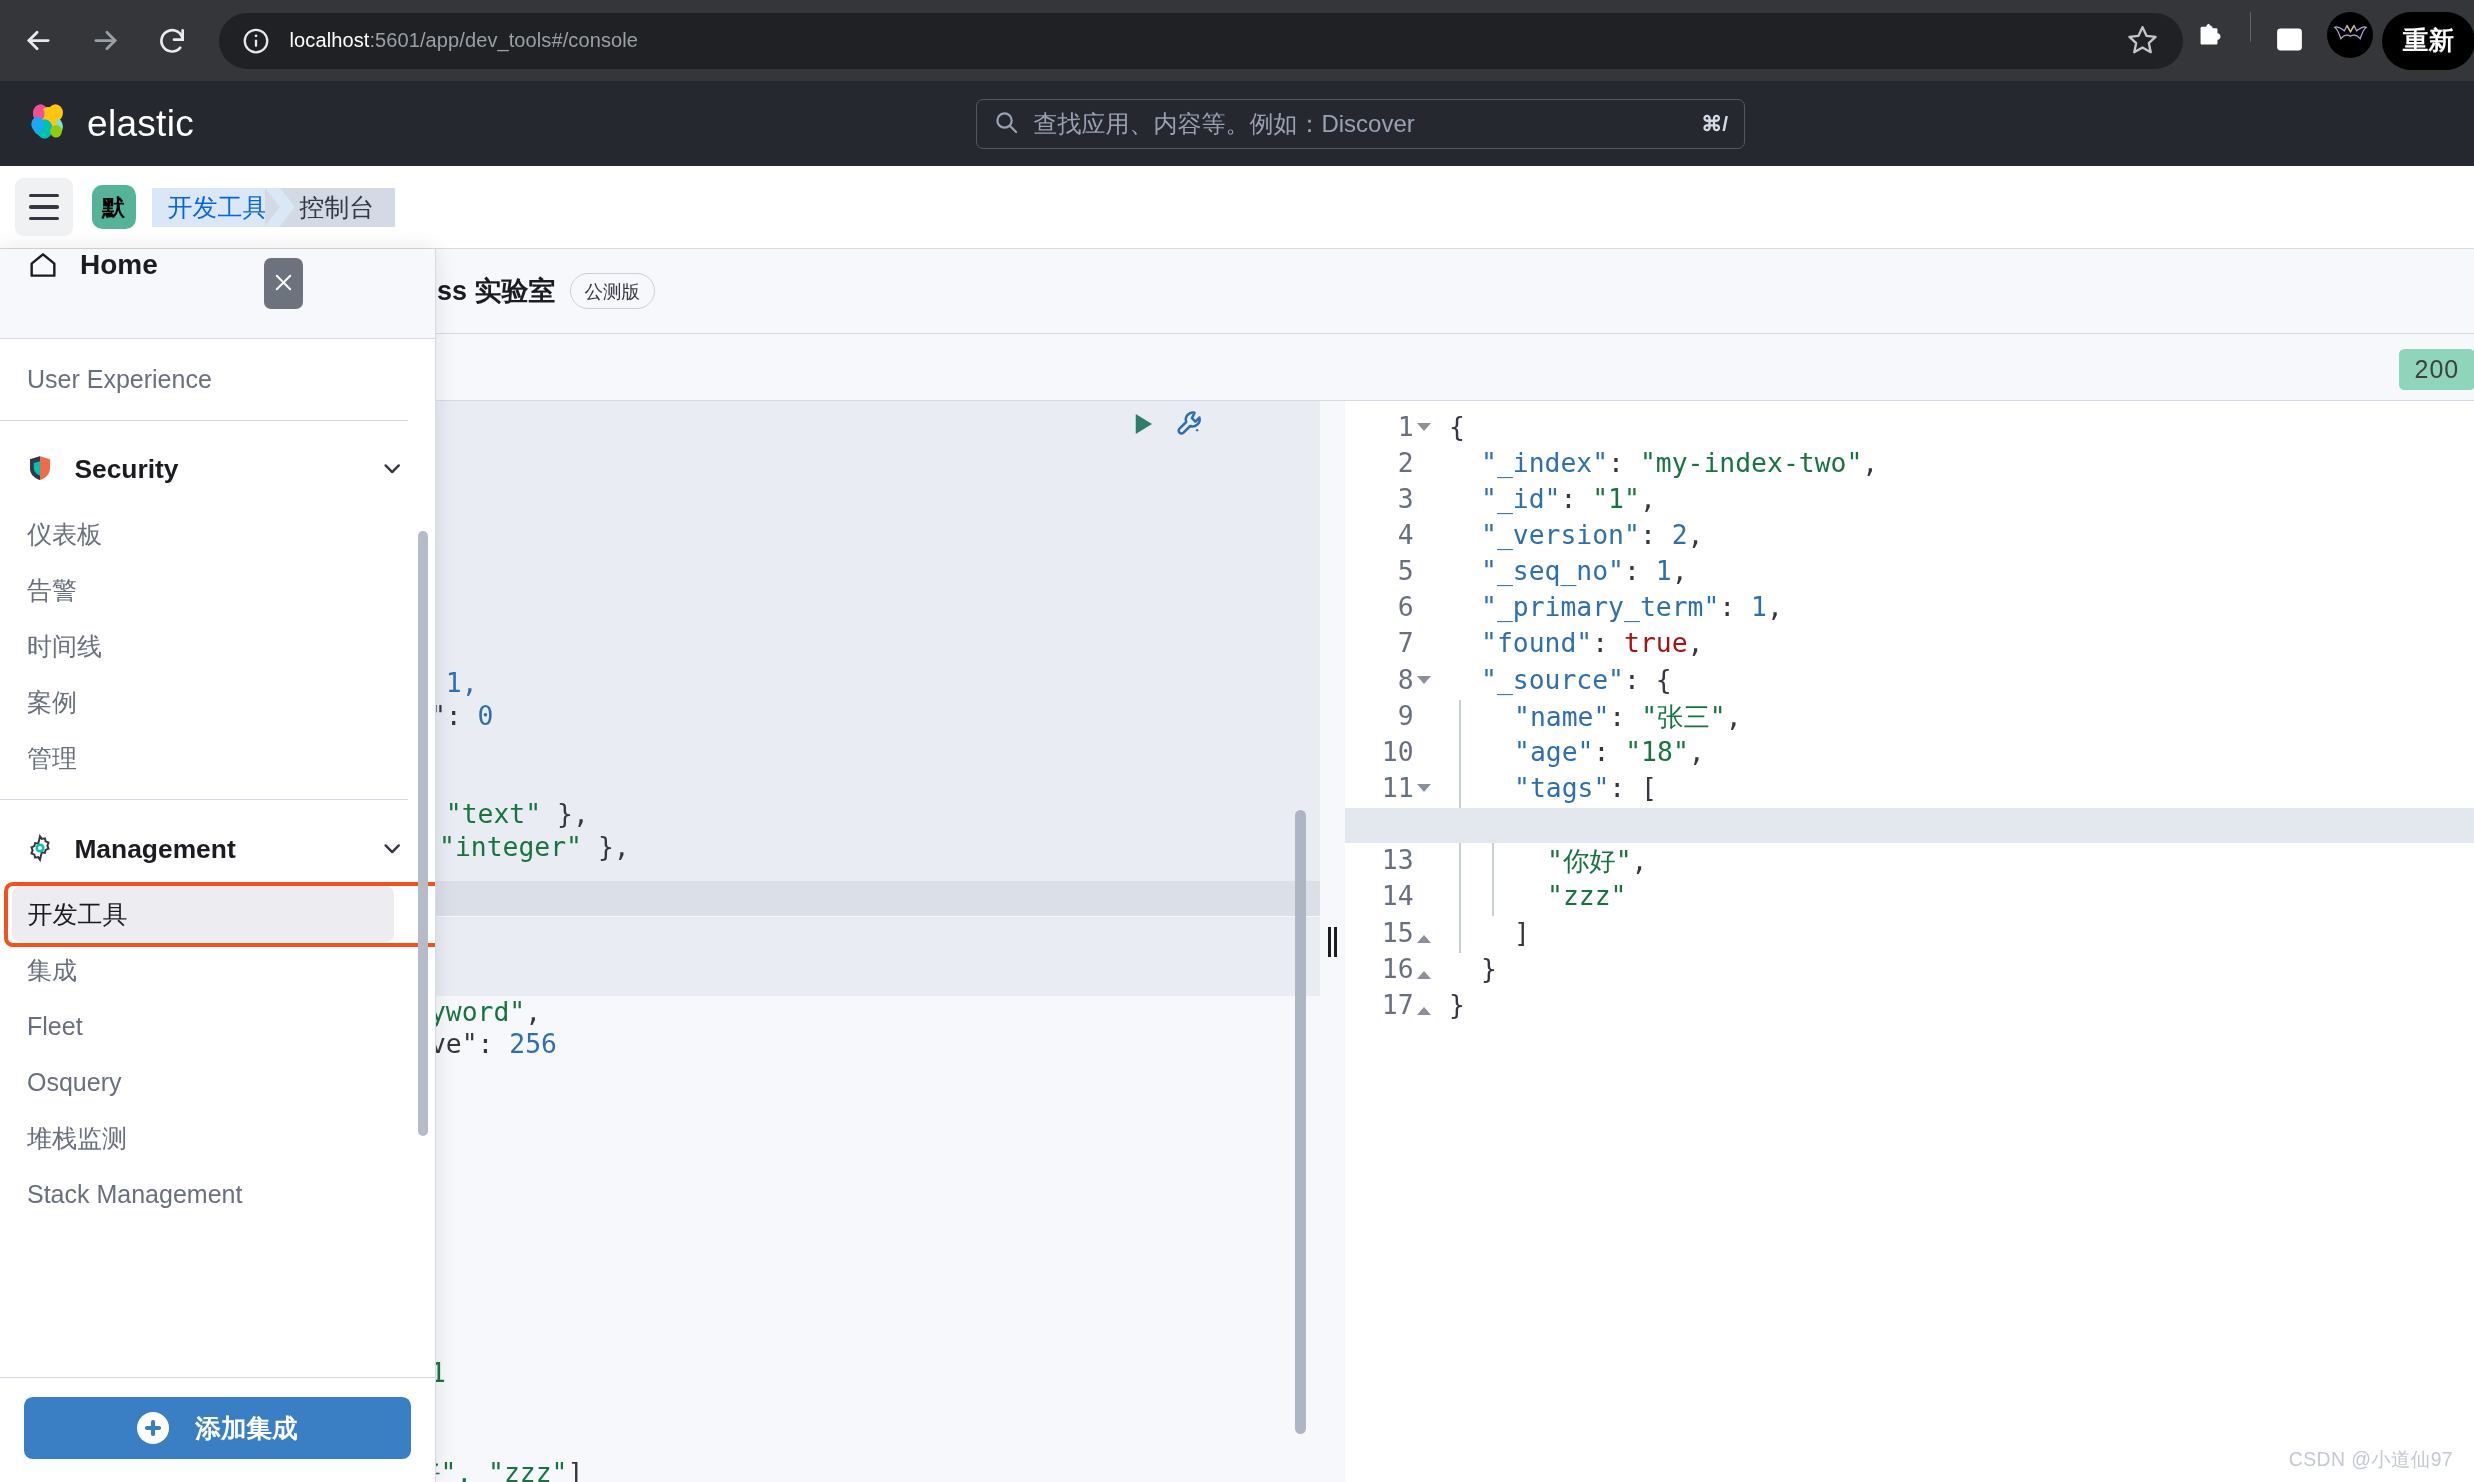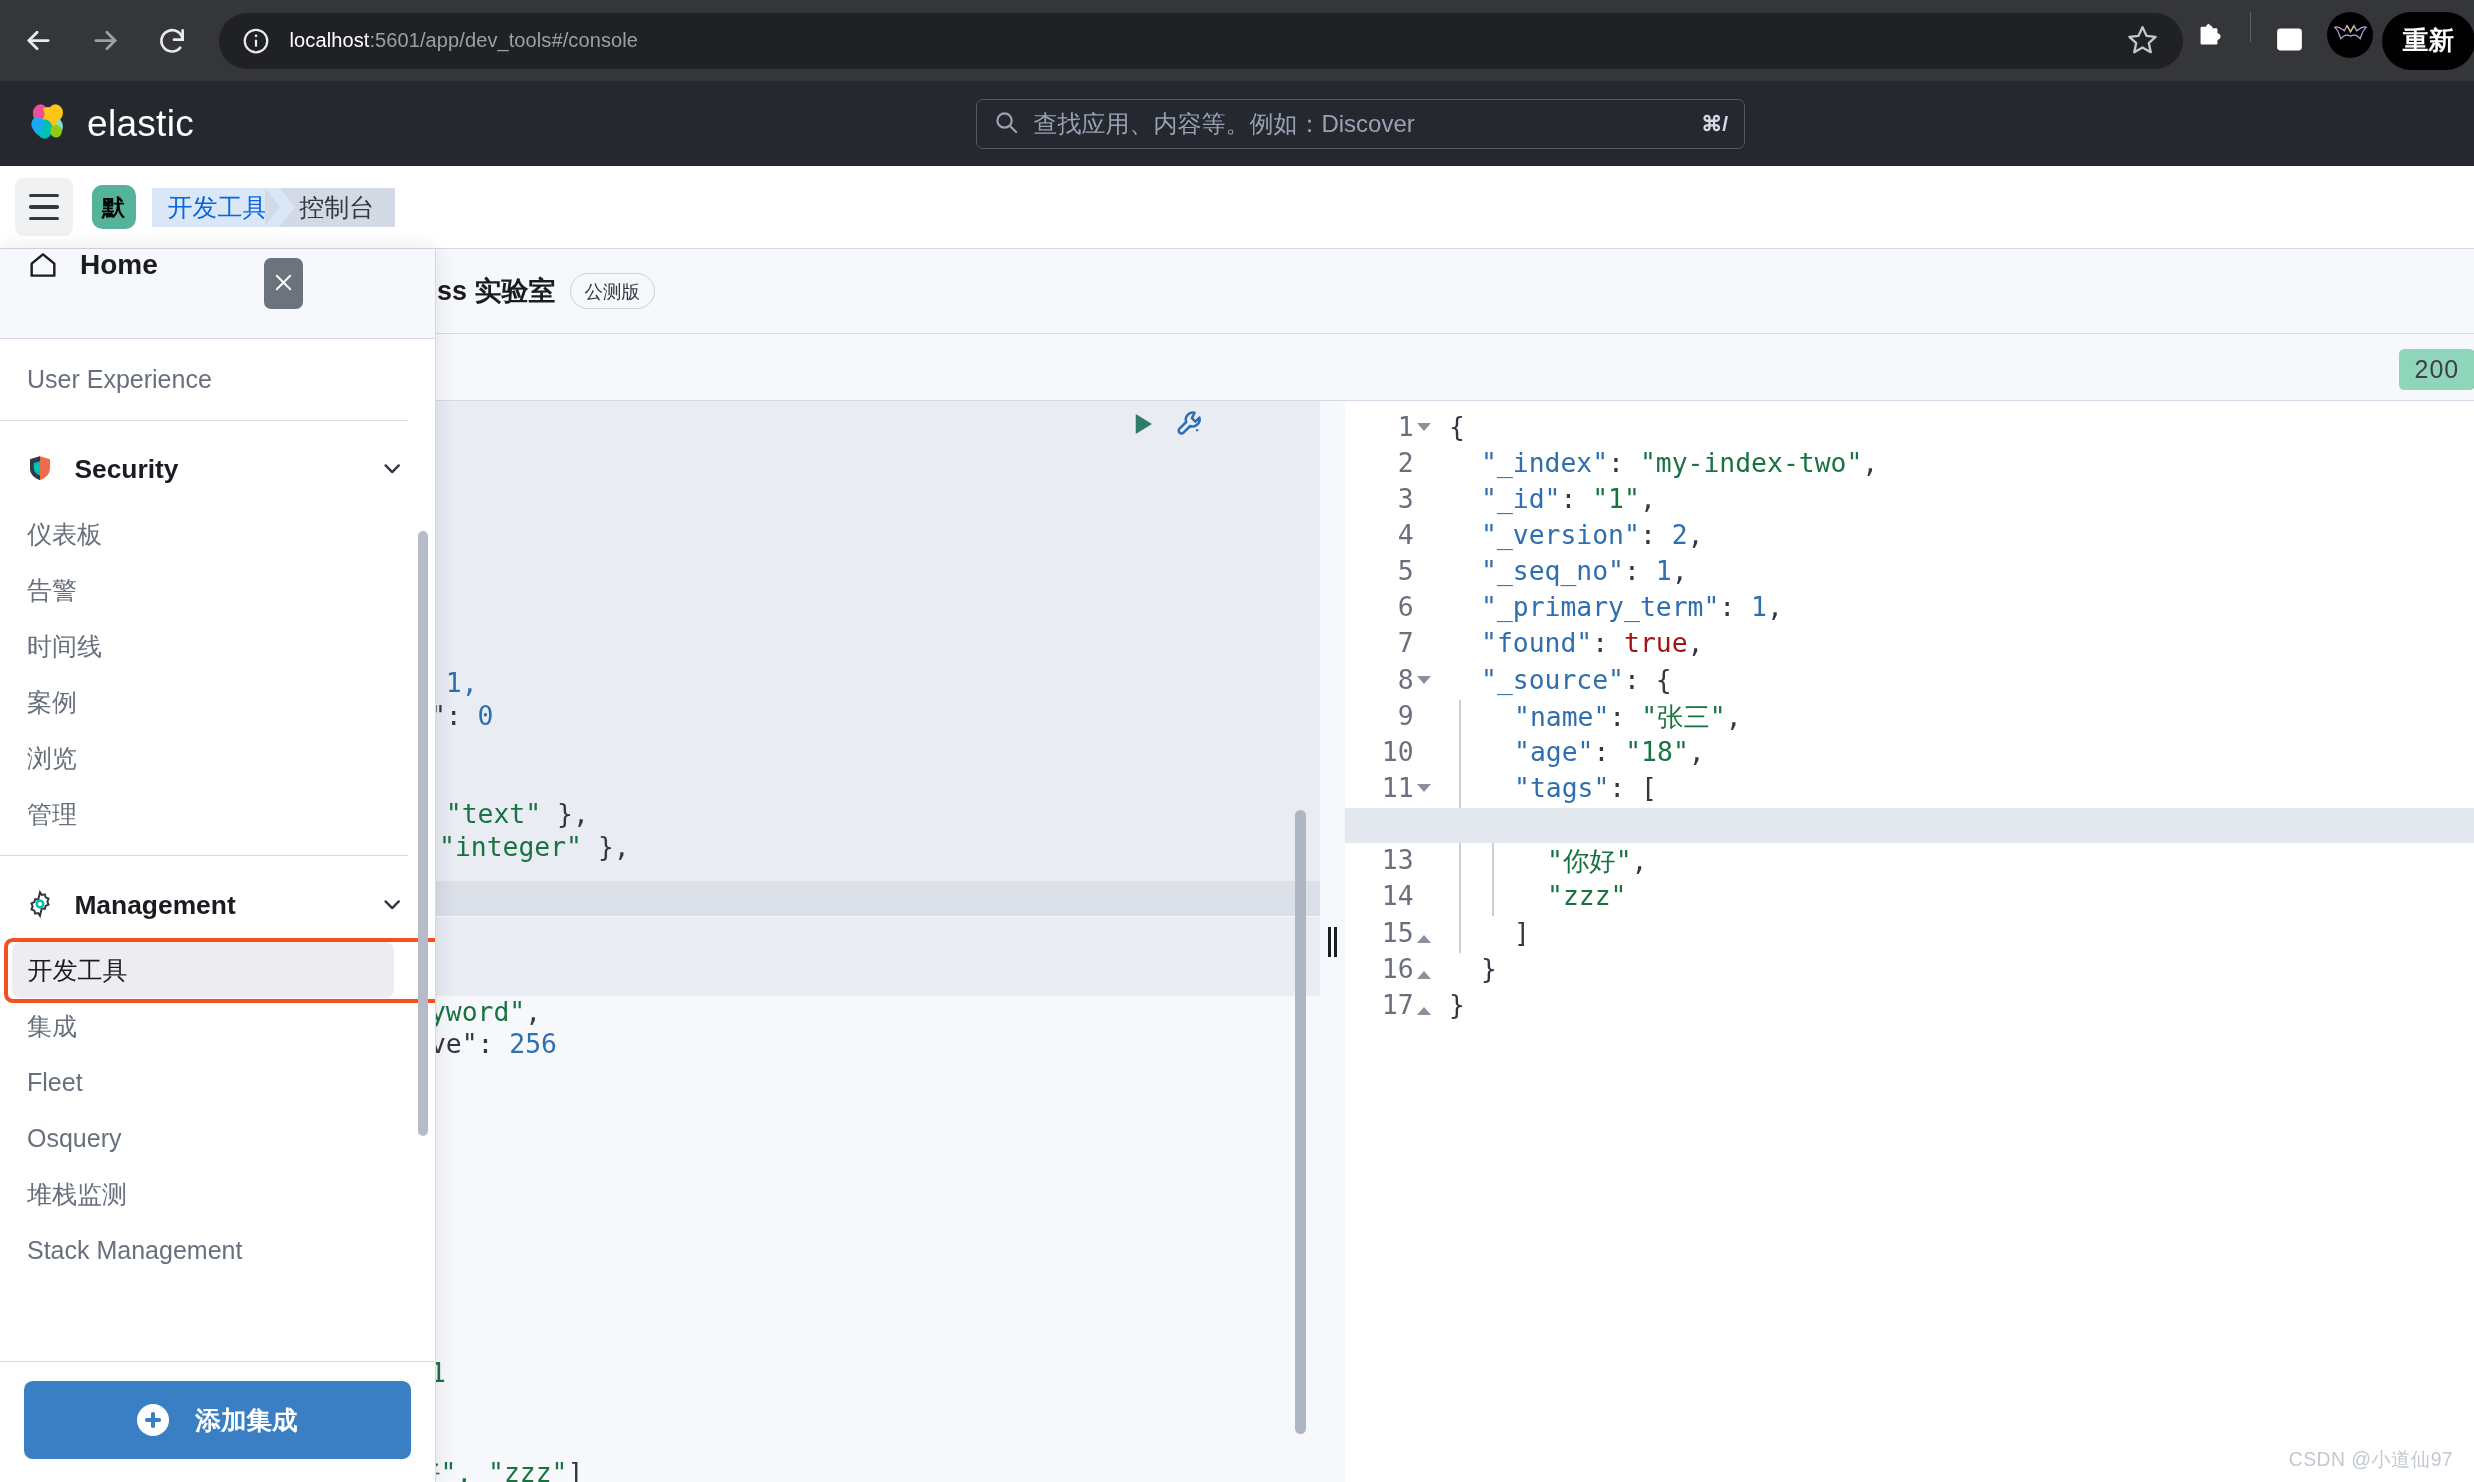--- a/index.html
+++ b/index.html
@@ -251,21 +251,21 @@
     position: absolute; left: 3.5px; width: 441px; height: 65px;
     border: 4.4px solid #f4511e; border-radius: 8.8px; pointer-events: none;
   }
   .fly-track {
     position: absolute; right: 7px; width: 9.7px; background: #b6bcc7; border-radius: 5.3px;
   }
   .fly-footer {
     border-top: 0.9px solid #d3dae6; padding: 19.4px 24px 23px 24px;
   }
   .add-btn {
-    height: 78px; background: #3a7fc4; border-radius: 8.8px;
+    height: 62px; background: #3a7fc4; border-radius: 8.8px;
     color: #fff; font-size: 25.6px; font-weight: 700;
     display: flex; align-items: center; justify-content: center; gap: 26px;
   }
   .plus-circle {
     width: 32px; height: 32px; border-radius: 50%; background: #fff;
     position: relative; flex: 0 0 auto;
   }
   .plus-circle::before, .plus-circle::after {
     content: ""; position: absolute; background: #3a7fc4; border-radius: 1.8px;
   }
@@ -571,23 +571,20 @@
     <div class="fly-item">
         <span>告警</span>
       </div>
     <div class="fly-item">
         <span>时间线</span>
       </div>
     <div class="fly-item">
         <span>案例</span>
       </div>
     <div class="fly-item">
-        <span>浏览</span>
-      </div>
-    <div class="fly-item">
         <span>管理</span>
       </div>
 
     <div class="fly-sep"></div>
 
     <div class="fly-group">
       <span>
         <svg width="30" height="30" viewBox="0 0 24 24" fill="none" stroke="#343741" stroke-width="1.6">
             <path d="M12 2.6l1.4 2.1 2.5-.4.6 2.4 2.3 1-.9 2.4.9 2.4-2.3 1-.6 2.4-2.5-.4L12 21.4l-1.4-2.1-2.5.4-.6-2.4-2.3-1 .9-2.4-.9-2.4 2.3-1 .6-2.4 2.5.4z"></path>
             <circle cx="12" cy="12" r="2.6" stroke="#00bfb3" stroke-width="2"></circle>

